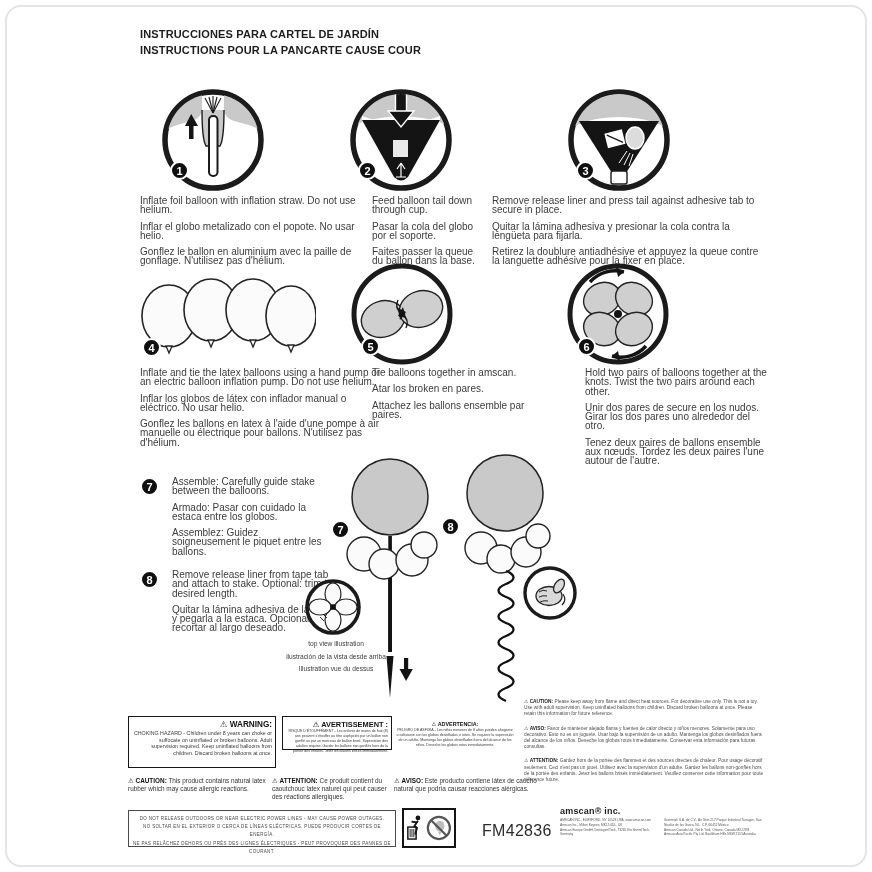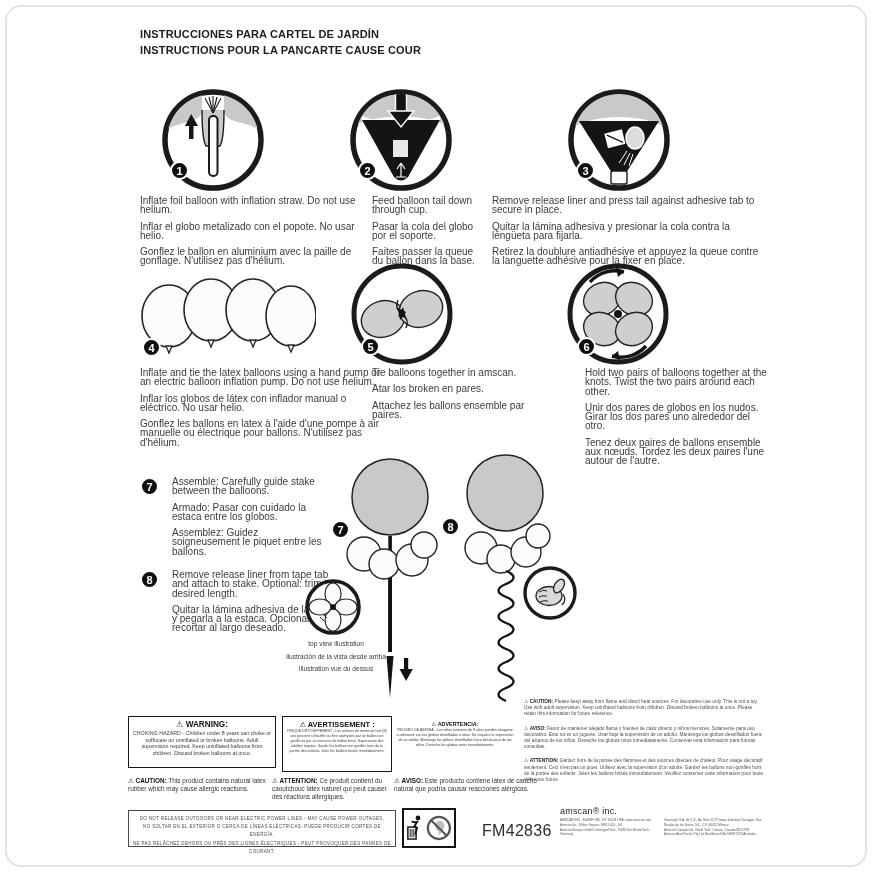--- a/index.html
+++ b/index.html
@@ -7,30 +7,30 @@
   .page{position:relative;width:872px;height:872px;background:#fff;overflow:hidden;
         font-family:"Liberation Sans","DejaVu Sans",sans-serif;color:#2e2e2e}
   .frame{position:absolute;inset:5px;border:2px solid #e4e4e4;border-radius:16px;pointer-events:none}
   .abs{position:absolute}
   .title{font-weight:700;font-size:11px;line-height:15.5px;letter-spacing:.15px;color:#1d1d1d}
   .step-text p{font-size:10px;line-height:9.3px;margin-bottom:7px;color:#3c3c3c}
   .badge{position:absolute;width:19px;height:19px;border-radius:50%;background:#0f0f0f;color:#fff;
          font-size:11px;font-weight:700;display:flex;align-items:center;justify-content:center;
          border:2.5px solid #fff;z-index:5}
   .caption p{font-size:6.6px;line-height:8px;text-align:center;margin-bottom:4.5px;color:#3c3c3c}
-  .warn-box{border:1.6px solid #161616;text-align:center;padding:3px 3px}
+  .warn-box{border:1.6px solid #161616;text-align:right;padding:3px 3px}
   .warn-title{font-weight:700;color:#111}
   .warn-body{color:#3a3a3a}
   .latex-caution{font-size:6.4px;line-height:8.2px;color:#333}
   .latex-caution b{color:#111}
   .release-box{border:1.2px solid #4a4a4a;text-align:center;padding:4px 4px}
   .release-box div{font-size:4.5px;line-height:8.2px;letter-spacing:.35px;color:#4a4a4a}
   .side-cautions p{font-size:4.8px;line-height:6.2px;color:#4f4f4f;margin-bottom:8px}
   .side-cautions b{color:#222}
-  .brand{font-weight:400;font-size:9px;color:#1c1c1c;letter-spacing:.2px}
+  .brand{font-weight:700;font-size:9px;color:#1c1c1c;letter-spacing:.2px}
   .addr{font-size:3.2px;line-height:4.8px;color:#555}
   .partnum{font-size:16px;color:#2c2c2c;letter-spacing:.3px}
 </style>
 </head>
 <body>
 
 <div class="page">
   <div class="frame"></div>
 
   <div class="abs title" style="left:140px;top:27px;width:430px">
@@ -182,21 +182,21 @@
     <p>Inflar los globos de látex con inflador manual o eléctrico. No usar helio.</p>
     <p>Gonflez les ballons en latex à l'aide d'une pompe à air manuelle ou électrique pour ballons. N'utilisez pas d'hélium.</p>
   </div>
   <div class="abs step-text" style="left:372px;top:368px;width:162px">
     <p>Tie balloons together in amscan.</p>
     <p>Atar los broken en pares.</p>
     <p>Attachez les ballons ensemble par paires.</p>
   </div>
   <div class="abs step-text" style="left:585px;top:368px;width:182px">
     <p>Hold two pairs of balloons together at the knots. Twist the two pairs around each other.</p>
-    <p>Unir dos pares de globos en los nudos. Girar los dos pares uno alrededor del otro.</p>
+    <p>Unir dos pares de secure en los nudos. Girar los dos pares uno alrededor del otro.</p>
     <p>Tenez deux paires de ballons ensemble aux nœuds. Tordez les deux paires l'une autour de l'autre.</p>
   </div>
 
   <div class="abs step-text" style="left:172px;top:477px;width:150px">
     <p>Assemble: Carefully guide stake between the balloons.</p>
     <p>Armado: Pasar con cuidado la estaca entre los globos.</p>
     <p>Assemblez: Guidez soigneusement le piquet entre les ballons.</p>
   </div>
   <div class="abs step-text" style="left:172px;top:570px;width:162px">
     <p>Remove release liner from tape tab and attach to stake. Optional: trim to desired length.</p>
@@ -280,21 +280,21 @@
   <div class="badge" style="left:441px;top:517px">8</div>
 
   <div class="abs warn-box" style="left:128px;top:716px;width:148px;height:52px">
     <div class="warn-title" style="font-size:8.2px;line-height:10px">
       <span>⚠</span>
       <span>WARNING:</span>
     </div>
     <div class="warn-body" style="font-size:5.3px;line-height:6.6px">CHOKING HAZARD - Children under 8 years can choke or suffocate on uninflated or broken balloons. Adult supervision required. Keep uninflated balloons from children. Discard broken balloons at once.</div>
   </div>
 
-  <div class="abs warn-box" style="left:282px;top:716px;width:110px;height:56px">
+  <div class="abs warn-box" style="left:282px;top:716px;width:110px;height:34px">
     <div class="warn-title" style="font-size:7.4px;line-height:9px">
       <span>⚠</span>
       <span>AVERTISSEMENT :</span>
     </div>
     <div class="warn-body" style="font-size:3.6px;line-height:4.9px">RISQUE D'ÉTOUFFEMENT - Les enfants de moins de huit (8) ans peuvent s'étouffer ou être asphyxiés par un ballon non gonflé ou par un morceau de ballon brisé. Supervision des adultes requise. Garder les ballons non gonflés hors de la portée des enfants. Jeter les ballons brisés immédiatement.</div>
   </div>
 
   <div class="abs" style="left:396px;top:721px;width:118px;text-align:center">
     <div class="warn-title" style="font-size:5.4px;line-height:7px">
       <span>⚠</span>

